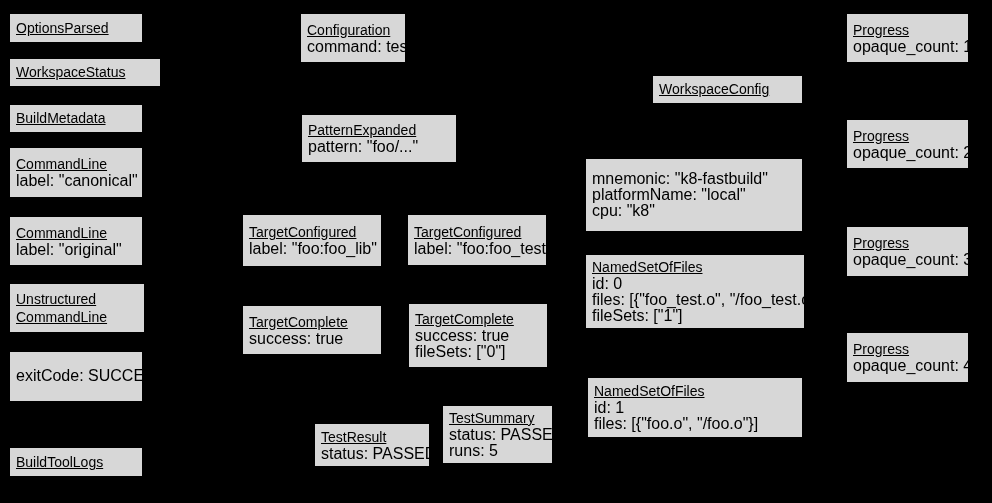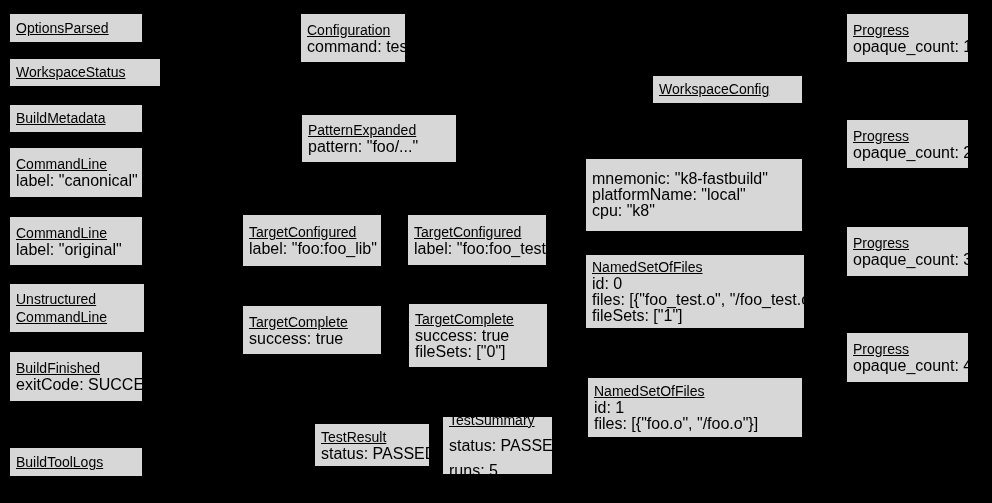--- a/index.html
+++ b/index.html
@@ -58,21 +58,20 @@
     </div>
     <div class="node" style="left: 9px; top: 216px; width: 134px; height: 50px;">
     <div class="node-title">CommandLine</div>
   <div class="node-line">label: "original"</div>
     </div>
     <div class="node" style="left: 9px; top: 283px; width: 136px; height: 50px;">
     <div class="node-title">Unstructured
 CommandLine</div>
   </div>
     <div class="node" style="left: 9px; top: 351px; width: 134px; height: 51px;">
-    <div class="node-title">BuildFinished</div>
   <div class="node-line">exitCode: SUCCESS</div>
     </div>
     <div class="node" style="left: 9px; top: 447px; width: 134px; height: 30px;">
     <div class="node-title">BuildToolLogs</div>
   </div>
     <div class="node" style="left: 300px; top: 13px; width: 106px; height: 50px;">
     <div class="node-title">Configuration</div>
   <div class="node-line">command: test</div>
     </div>
     <div class="node" style="left: 301px; top: 114px; width: 156px; height: 49px;">
@@ -93,21 +92,21 @@
     </div>
     <div class="node" style="left: 408px; top: 303px; width: 140px; height: 65px;">
     <div class="node-title">TargetComplete</div>
   <div class="node-line">success: true</div>
       <div class="node-line">fileSets: ["0"]</div>
     </div>
     <div class="node" style="left: 314px; top: 423px; width: 116px; height: 44px;">
     <div class="node-title">TestResult</div>
   <div class="node-line">status: PASSED</div>
     </div>
-    <div class="node" style="left: 442px; top: 416px; width: 111px; height: 59px; gap: 9px;">
+    <div class="node" style="left: 442px; top: 405px; width: 111px; height: 59px;">
     <div class="node-title">TestSummary</div>
   <div class="node-line">status: PASSED</div>
       <div class="node-line">runs: 5</div>
     </div>
     <div class="node" style="left: 652px; top: 75px; width: 151px; height: 29px;">
     <div class="node-title">WorkspaceConfig</div>
   </div>
     <div class="node" style="left: 585px; top: 158px; width: 218px; height: 74px;">
   <div class="node-line">mnemonic: "k8-fastbuild"</div>
       <div class="node-line">platformName: "local"</div>

